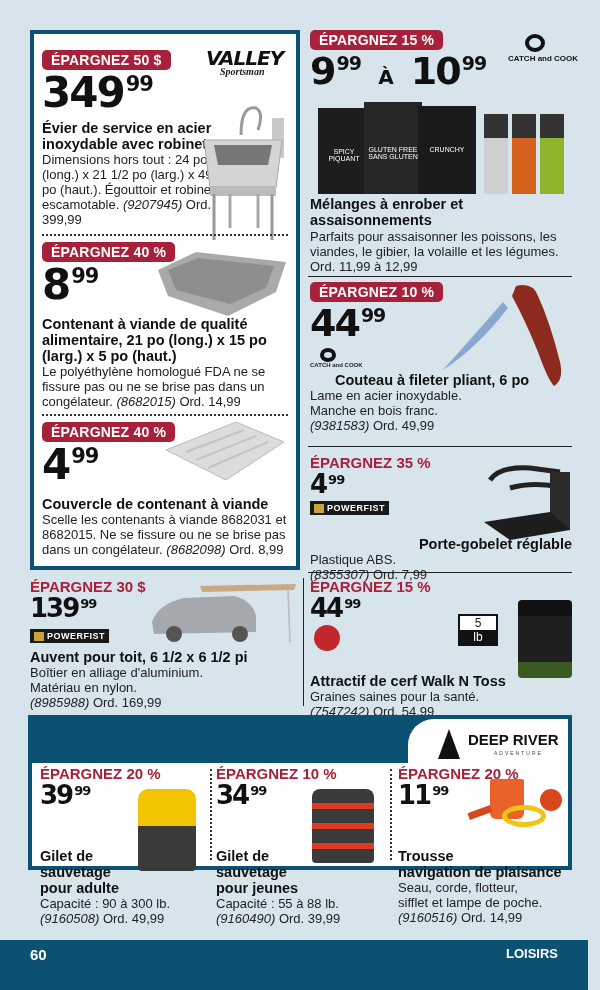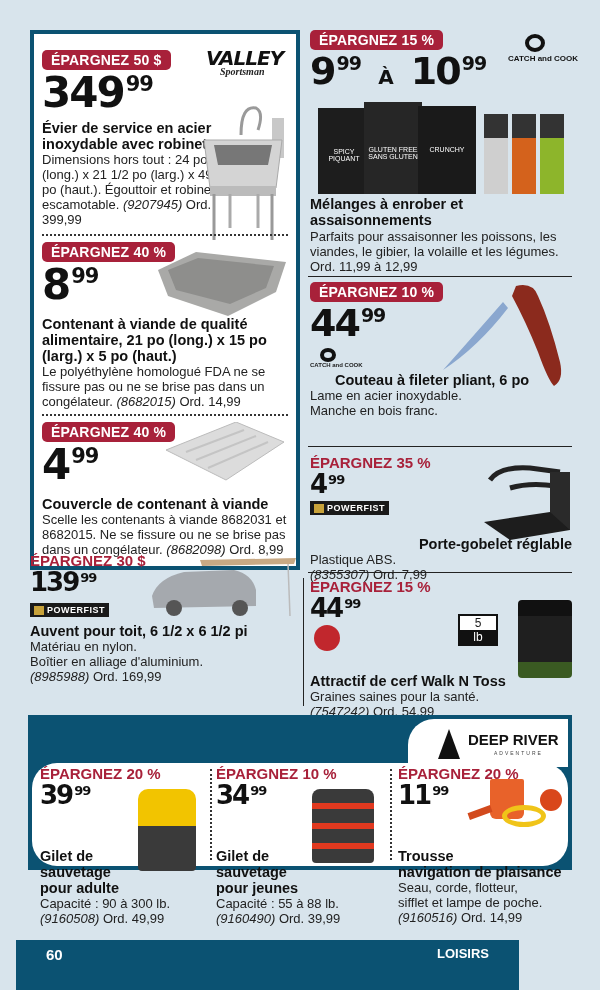--- a/index.html
+++ b/index.html
@@ -20,26 +20,26 @@
   .dotted { border-top: 2px dotted #333; position: absolute; left: 8px; right: 8px; height: 0; }
 
   
   .img { position: absolute; }
 
   .rule { position: absolute; height: 1px; background: #222; }
   .vrule { position: absolute; width: 1px; background: #222; }
 
   
   #deep-river { position: absolute; left: 28px; top: 715px; width: 544px; height: 155px; background: #0b5272; }
-  #dr-inner { position: absolute; left: 4px; right: 4px; top: 48px; bottom: 4px; background: #fff; border-radius: 25px; }
+  #dr-inner { position: absolute; left: 4px; right: 4px; top: 48px; bottom: 4px; background: #fff; }
   #dr-logo-tab { position: absolute; right: 4px; top: 4px; width: 160px; height: 48px; background: #fff; border-top-left-radius: 26px; }
 
   .col-sep { position: absolute; top: 6px; bottom: 6px; border-left: 2px dotted #333; }
 
-  #footer { position: absolute; left: 0; top: 940px; width: 503px; height: 50px; background: #0b5272; color: #fff; font-weight: bold; margin-left: 16px; }
+  #footer { position: absolute; left: 0; top: 940px; width: 588px; height: 50px; background: #0b5272; color: #fff; font-weight: bold; }
 </style>
 </head>
 <body>
 
 <div id="left-panel">
 
   <div style="position:absolute; right:8px; top:14px; width:82px; text-align:left;">
     <div style="font-family:'DejaVu Sans',sans-serif; font-weight:900; font-style:italic; font-size:20px; letter-spacing:-1px; color:#111; line-height:20px;">VALLEY</div>
     <div style="font-family:'Liberation Serif',serif; font-style:italic; font-weight:bold; font-size:10px; color:#222; margin-top:-2px; padding-left:14px;">Sportsman</div>
   </div>
@@ -142,20 +142,24 @@
   <span class="badge">ÉPARGNEZ 10 %</span>
   <div class="price" style="font-size:38px; margin-top:2px;">
     <span>44</span><span class="cents">99</span>
   </div>
   <div style="margin-top:6px; width:50px;">
     <div style="width:16px; height:14px; border-radius:50%; border:4px solid #111; margin-left:10px;"></div>
     <div style="font-size:6px; font-weight:bold; white-space:nowrap;">CATCH and COOK</div>
   </div>
   <div class="title" style="margin-top:4px;margin-left:25px;">Couteau à fileter pliant, 6 po</div>
   <div class="desc" style="width:160px;">Lame en acier inoxydable. Manche en bois franc.</div>
+  <div class="desc">
+    <span class="sku">(9381583)</span>
+    <span>Ord. 49,99</span>
+  </div>
   <svg class="img" style="right:4px; top:0;" width="130" height="110" viewBox="0 0 130 110">
     <path d="M5 88 Q30 60 65 20 L70 26 Q40 65 5 88 Z" fill="#8aa7cf"></path>
     <path d="M78 4 Q95 0 100 14 Q112 40 122 80 Q126 98 116 104 Q110 98 100 70 Q88 40 74 14 Z" fill="#8b2a1d"></path>
   </svg>
 </div>
 <div class="rule" style="left:308px; top:446px; width:264px;"></div>
 
 <div style="position:absolute; left:310px; top:454px; width:262px; height:115px;">
   <div class="save-text">ÉPARGNEZ 35 %</div>
   <div class="price" style="font-size:26px;">
@@ -172,31 +176,31 @@
   </div>
   <svg class="img" style="right:0px; top:8px;" width="92" height="80" viewBox="0 0 92 80">
     <path d="M10 18 Q20 4 50 6 L80 10" stroke="#222" stroke-width="5" fill="none"></path>
     <path d="M30 26 Q50 20 76 24" stroke="#222" stroke-width="5" fill="none"></path>
     <rect x="70" y="10" width="20" height="58" fill="#2a2a2a"></rect>
     <polygon points="4,60 70,50 90,68 30,78" fill="#1d1d1d"></polygon>
   </svg>
 </div>
 <div class="rule" style="left:308px; top:572px; width:264px;"></div>
 
-<div style="position:absolute; left:30px; top:552px; width:270px; height:130px;">
+<div style="position:absolute; left:30px; top:578px; width:270px; height:130px;">
   <div class="save-text">ÉPARGNEZ 30 $</div>
   <div class="price" style="font-size:26px;">
     <span>139</span><span class="cents">99</span>
   </div>
   <div style="display:inline-block; background:#1a1a1a; color:#fff; font-size:9px; font-weight:bold; padding:2px 4px; margin-top:8px; letter-spacing:0.5px;">
     <span style="display:inline-block; width:10px; height:9px; background:#c8a23a; vertical-align:middle; margin-right:3px;"></span><span>POWERFIST</span>
   </div>
   <div class="title" style="margin-top:6px;">Auvent pour toit, 6 1/2 x 6 1/2 pi</div>
+  <div class="desc">Boîtier en alliage d'aluminium.</div>
   <div class="desc">Matériau en nylon.</div>
-  <div class="desc">Boîtier en alliage d'aluminium.</div>
   <div class="desc">
     <span class="sku">(8985988)</span>
     <span>Ord. 169,99</span>
   </div>
   <svg class="img" style="left:118px; top:4px;" width="150" height="66" viewBox="0 0 150 66">
     <polygon points="52,4 148,2 146,8 54,10" fill="#c8a984"></polygon>
     <line x1="140" y1="8" x2="142" y2="60" stroke="#bbb" stroke-width="1.5"></line>
     <path d="M4 40 Q10 22 36 16 L86 14 Q104 18 108 34 L108 50 L6 52 Z" fill="#a5a9ae"></path>
     <circle cx="26" cy="52" r="8" fill="#555"></circle>
     <circle cx="92" cy="52" r="8" fill="#555"></circle>

